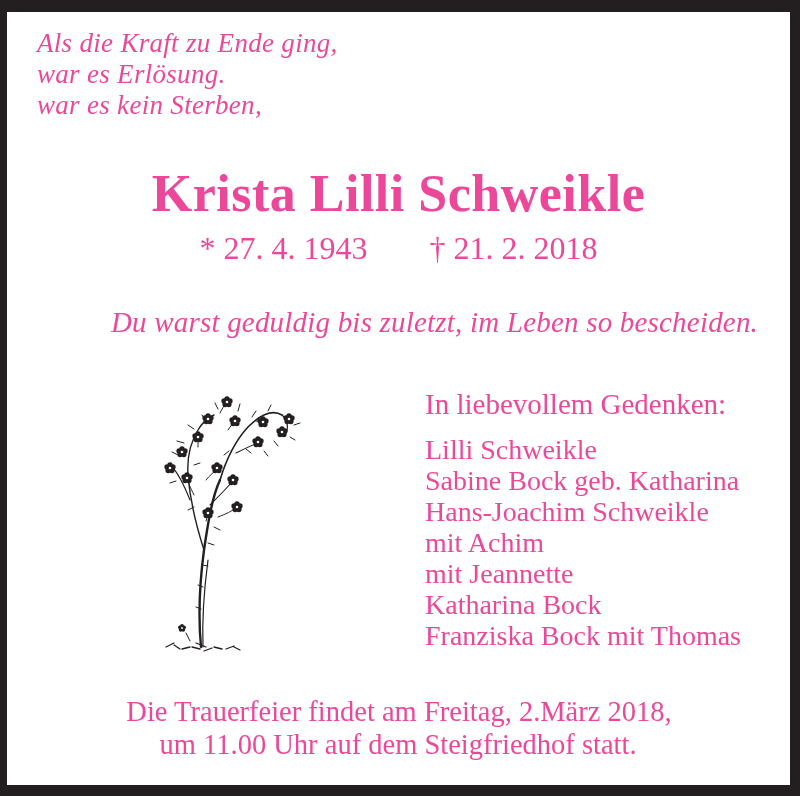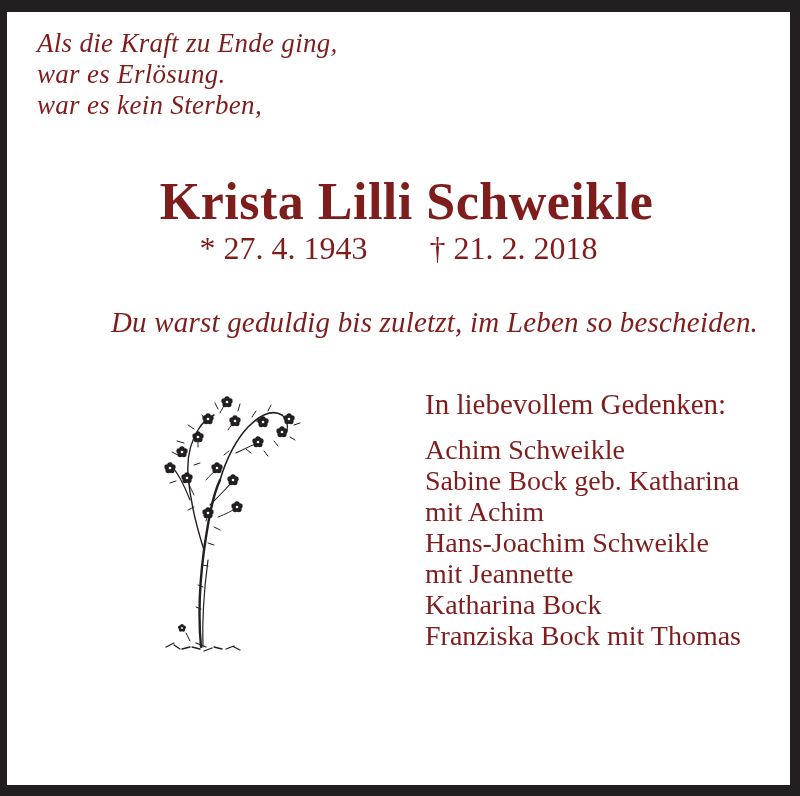--- a/index.html
+++ b/index.html
@@ -10,38 +10,38 @@
   .sheet {
     position: relative;
     width: 800px;
     height: 796px;
     box-sizing: border-box;
     background: #ffffff;
     border-style: solid;
     border-color: #231f20;
     border-width: 12px 10px 11px 7px;
     font-family: "Liberation Serif", serif;
-    color: #7f1d1d;
+    color: #ec4899;
     overflow: hidden;
   }
   .verse {
     position: absolute;
     left: 30px;
     top: 16px;
     font-style: italic;
     font-size: 27px;
     line-height: 31px;
     letter-spacing: 0.3px;
   }
   .name {
     position: absolute;
     left: 0;
     top: 152px;
     width: 100%;
-    margin: 8px;
+    margin: 0;
     text-align: center;
     font-size: 52px;
     font-weight: 700;
     letter-spacing: 0.5px;
   }
   .dates {
     position: absolute;
     left: 0;
     top: 218px;
     width: 100%;
@@ -170,23 +170,27 @@
       <use href="#fl" transform="translate(39,93)"></use>
       <use href="#fl" transform="translate(85,95)"></use>
       <use href="#fl" transform="translate(89,122)"></use>
       <use href="#fl" transform="translate(60,128)"></use>
       <use href="#fl" transform="translate(34,243) scale(0.7)"></use>
     </g>
   </svg>
 
   <div class="memorial">
     <div class="memorial-heading">In liebevollem Gedenken:</div>
-    <div class="mourner-line">Achim Schweikle</div>
+    <div class="mourner-line">Lilli Schweikle</div>
     <div class="mourner-line">Sabine Bock geb. Katharina</div>
+    <div class="mourner-line">Hans-Joachim Schweikle</div>
     <div class="mourner-line">mit Achim</div>
-    <div class="mourner-line">Hans-Joachim Schweikle</div>
     <div class="mourner-line">mit Jeannette</div>
     <div class="mourner-line">Katharina Bock</div>
     <div class="mourner-line">Franziska Bock mit Thomas</div>
   </div>
 
+  <div class="funeral">
+    <div><span class="cond">Die Trauerfeier findet am Freitag, 2.März 2018,</span></div>
+    <div><span class="cond">um 11.00 Uhr auf dem Steigfriedhof statt.</span></div>
+  </div>
 
 </div>
 
 </body></html>

